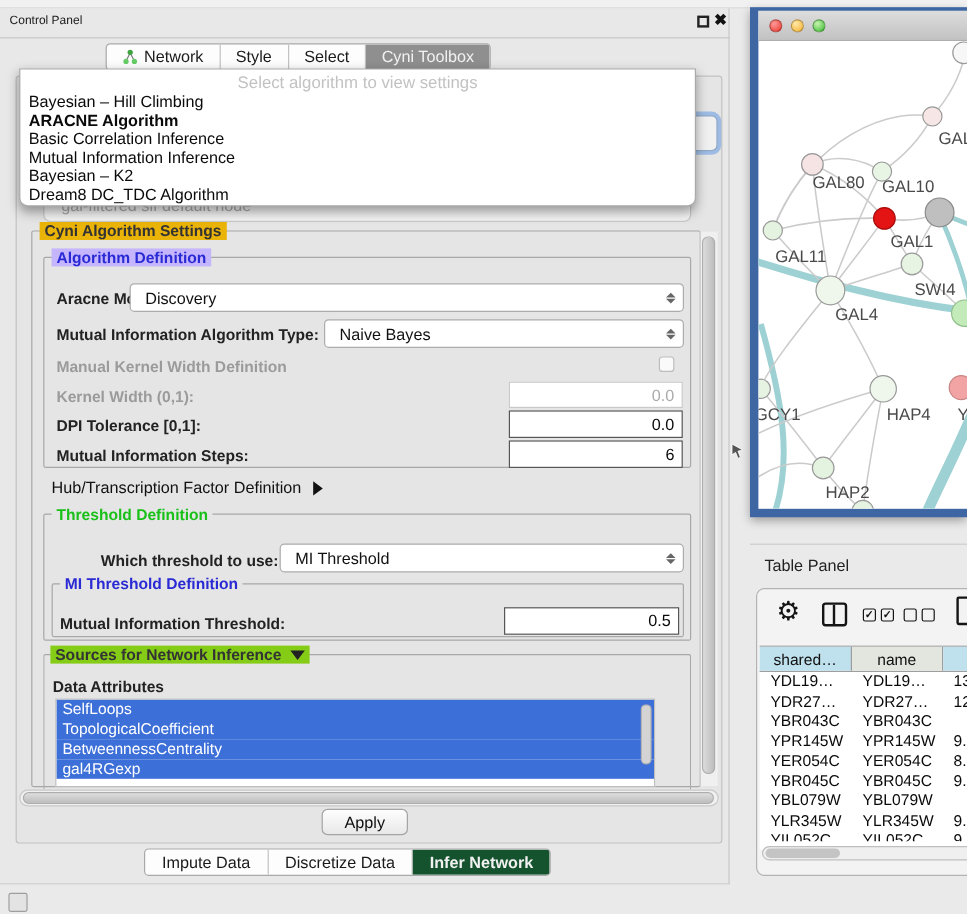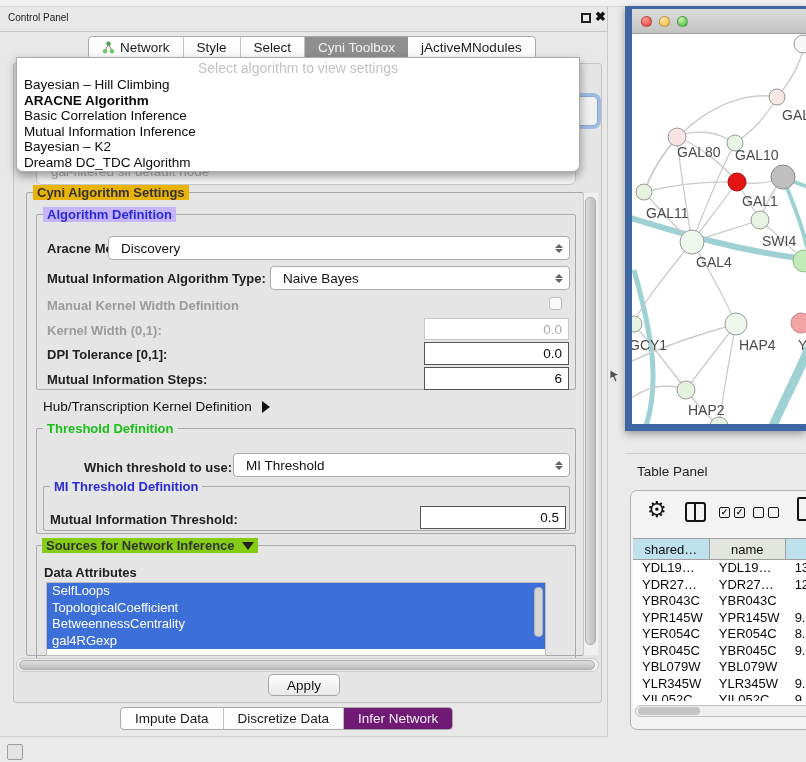--- a/index.html
+++ b/index.html
@@ -65,21 +65,21 @@
   .vscroll-track { left:583px; top:193px; width:15px; height:462px; background:#F0F0F0; border-left:1px solid #C9C9C9; z-index:4; }
   .vscroll-thumb { left:585px; top:197px; width:11px; height:448px; border-radius:5px; background:linear-gradient(90deg,#DCDCDC,#BDBDBD); border:1px solid #ADADAD; z-index:5; }
   .hscroll-track { left:16px; top:658px; width:583px; height:14px; background:#F0F0F0; border:1px solid #C9C9C9; border-radius:7px; z-index:4; }
   .hscroll-thumb { left:19px; top:660px; width:576px; height:10px; border-radius:5px; background:linear-gradient(#DEDEDE,#BDBDBD); border:1px solid #ADADAD; z-index:5; }
 
   .apply-btn { left:268px; top:674px; width:72px; height:22px; border:1px solid #A5A5A5; border-radius:5px; background:linear-gradient(#FEFEFE,#E8E8E8); font-size:13.5px; color:#111; display:flex; align-items:center; justify-content:center; }
 
   .bottom-tabs { left:120px; top:707px; height:23px; display:flex; background:#FDFDFD; border:1px solid #A9A9A9; border-radius:4px; overflow:hidden; }
   .btab { display:flex; align-items:center; padding:0 14px; font-size:13.5px; color:#1a1a1a; border-right:1px solid #C2C2C2; }
   .btab:last-child { border-right:none; }
-  .btab.selected { background:#701a75; color:#F1F1F1; }
+  .btab.selected { background:#14532d; color:#F1F1F1;font-weight:bold; }
 
   .mini-square { left:7px; top:744px; width:16px; height:16px; border:1px solid #9E9E9E; background:#E3E3E3; border-radius:2px; }
 
   
   .net-window { left:625px; top:6px; width:181px; height:425px; background:#3E66A3; padding:3px 0 7px 7px; box-shadow:0 3px 8px rgba(0,0,0,0.35); }
   .net-inner { width:174px; height:415px; background:#FFF; overflow:hidden; }
   .net-titlebar { height:25px; background:linear-gradient(#DDDDDD,#C2C2C2); border-bottom:1px solid #9A9A9A; display:flex; align-items:center; padding-left:9px; gap:7px; }
   .light { width:11px; height:11px; border-radius:50%; border:1px solid rgba(0,0,0,0.25); }
   .light.red { background:radial-gradient(circle at 35% 30%, #FF9A9A, #E8382E); }
   .light.yellow { background:radial-gradient(circle at 35% 30%, #FFE9A8, #F5B02E); }
@@ -134,23 +134,20 @@
       </div>
       <div class="tab">
         <span>Style</span>
       </div>
       <div class="tab">
         <span>Select</span>
       </div>
       <div class="tab selected">
         <span>Cyni Toolbox</span>
       </div>
-      <div class="tab">
-        <span>jActiveMNodules</span>
-      </div>
     </div>
 
   <div class="abs inset"></div>
 
   <div class="abs focused-combo-frag">
     <span class="spin"><i class="up"></i><i class="dn"></i></span>
   </div>
   <div class="abs disabled-combo">gal-filtered sif default node</div>
 
   <div class="abs popup">
@@ -195,21 +192,21 @@
   <div class="abs form-label dis" style="left:47px; top:323px;">Kernel Width (0,1):</div>
   <div class="tfield dis" style="left:424px; top:318px; width:145px; height:22px;">0.0</div>
 
   <div class="abs form-label" style="left:47px; top:347px;">DPI Tolerance [0,1]:</div>
   <div class="tfield act" style="left:424px; top:342px; width:145px; height:23px;">0.0</div>
 
   <div class="abs form-label" style="left:47px; top:372px;">Mutual Information Steps:</div>
   <div class="tfield act" style="left:424px; top:367px; width:145px; height:23px;">6</div>
 
   <div class="abs" style="left:43px; top:399px; font-size:13.5px; color:#111; display:flex; align-items:center; gap:10px;">
-    <span>Hub/Transcription Kernel Definition</span>
+    <span>Hub/Transcription Factor Definition</span>
     <span class="tri-right"></span>
   </div>
 
   <div class="abs groupbox" style="left:36px; top:428px; width:540px; height:106px;"></div>
   <div class="group-label lbl-green" style="left:43px; top:421px; background:#E5E5E5;">Threshold Definition</div>
 
   <div class="abs form-label" style="left:84px; top:460px;">Which threshold to use:</div>
   <div class="combo" style="left:233px; top:453px; width:337px; height:24px;">
     <span>MI Threshold</span>
     <span class="spin">

